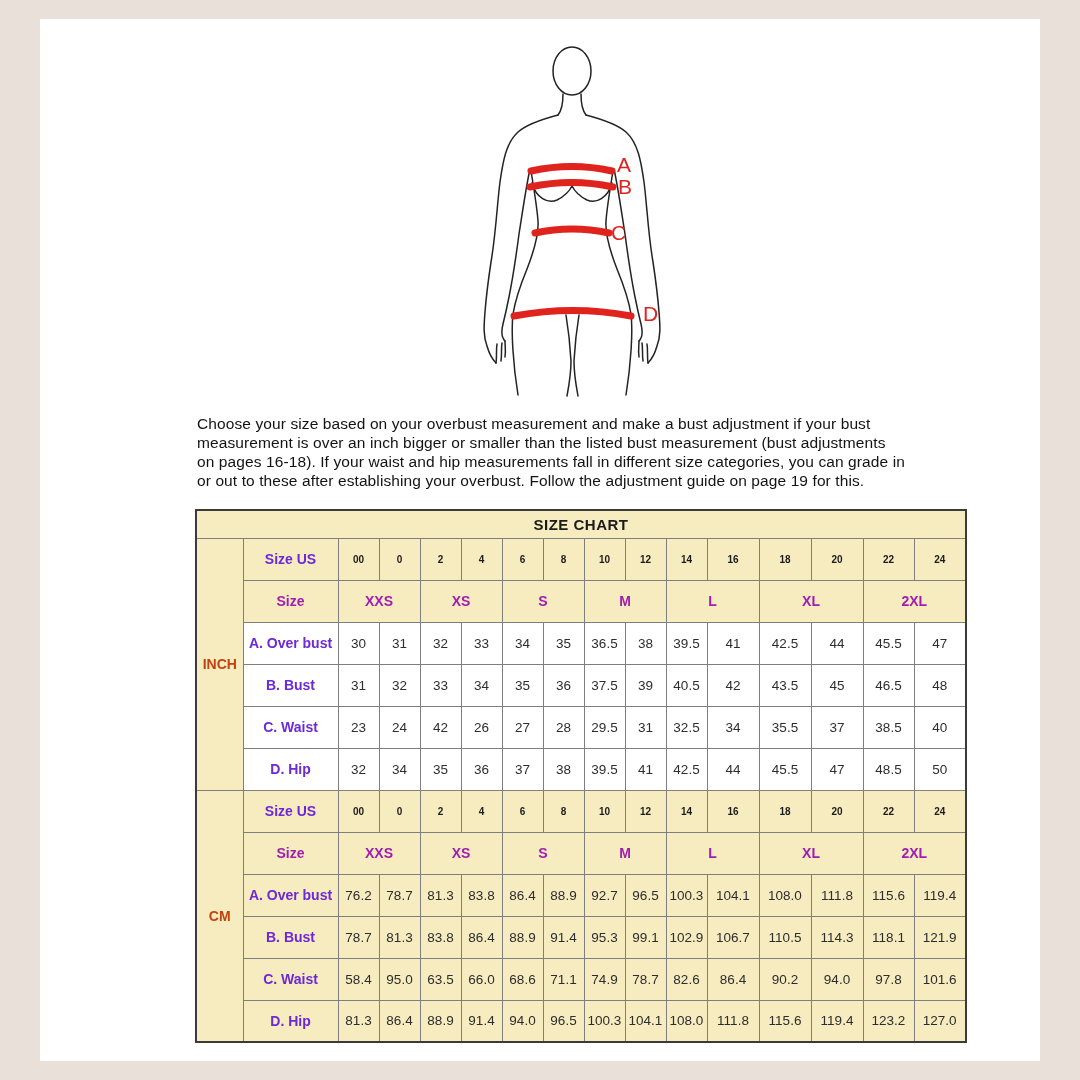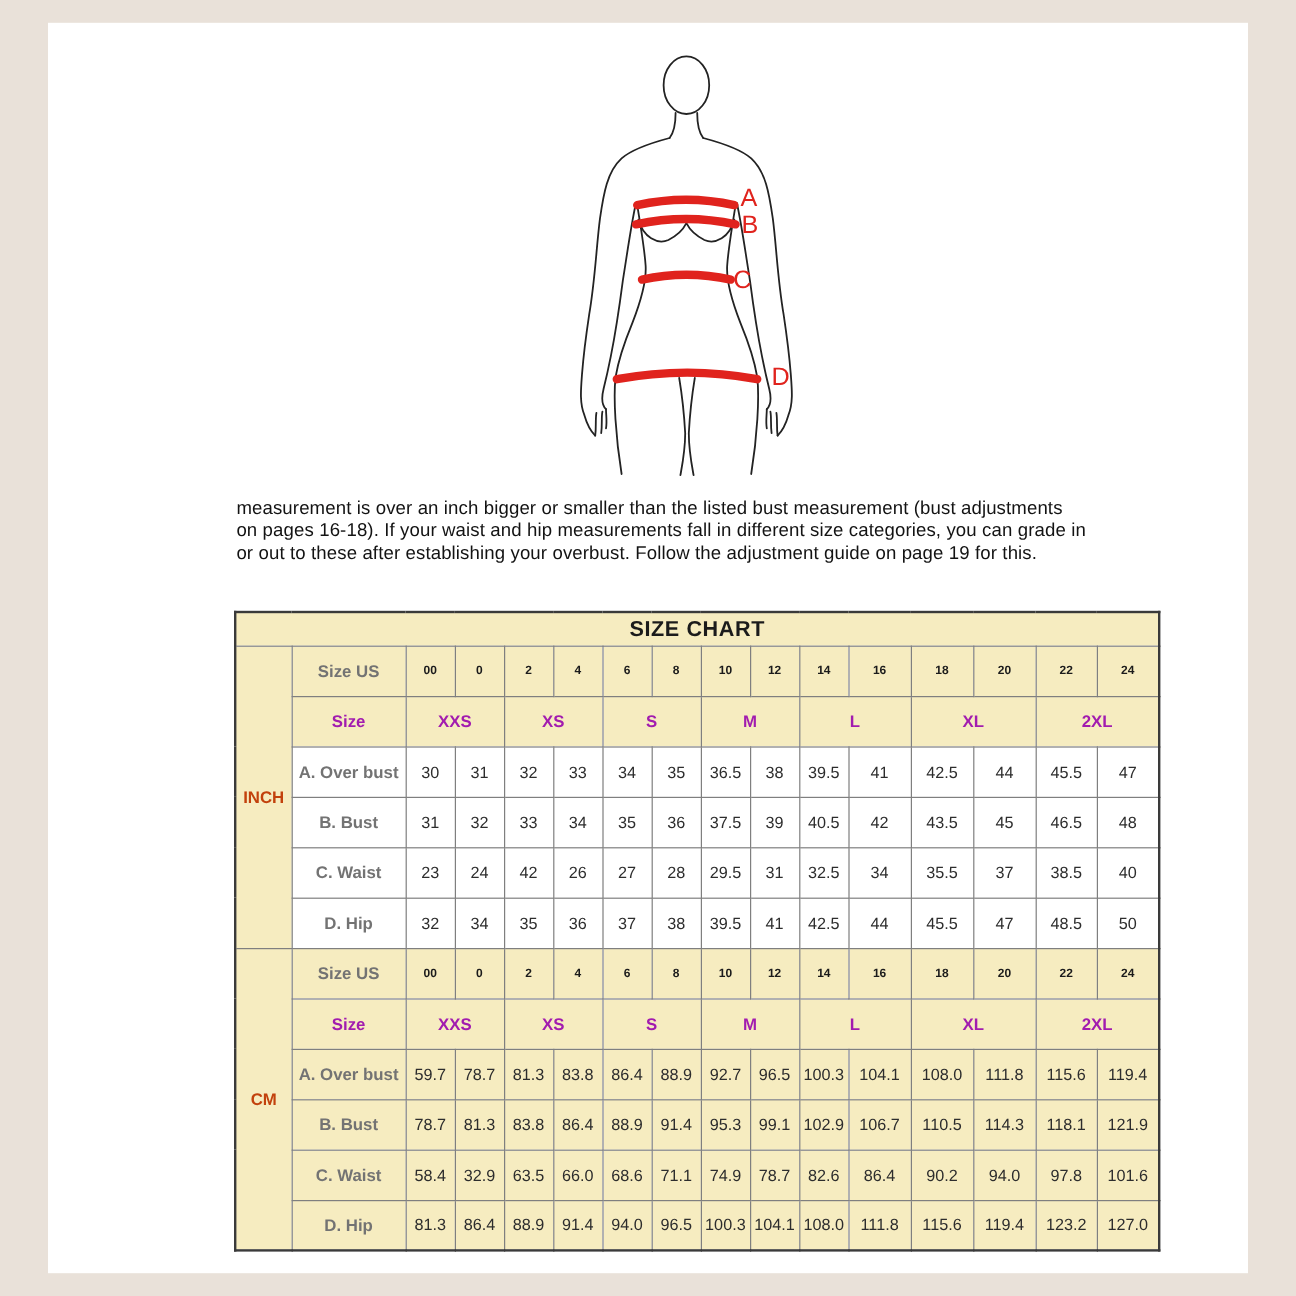--- a/index.html
+++ b/index.html
@@ -21,24 +21,24 @@
   }
   table.sc {
     position:absolute; left:155px; top:490px; width:770px;
     border-collapse:collapse; table-layout:fixed;
     border:2px solid #3a3a3a;
   }
   .sc th, .sc td {
     border:1.5px solid #7f7f7f; text-align:center; vertical-align:middle;
     padding:0; overflow:hidden; white-space:nowrap;
   }
-  .sc .title { height:28px; font-weight:bold; font-size:18px; letter-spacing:0.5px; color:#1b1b1b; }
+  .sc .title { height:28px; font-weight:bold; font-size:15px; letter-spacing:0.5px; color:#1b1b1b; }
   .sc tr.r { height:42px; }
   .yl  { background:#f6ecc0; }
-  .lab { text-align:left; padding-left:7px; font-weight:bold; font-size:14px; color:#737373; }
+  .lab { text-align:left; padding-left:7px; font-weight:bold; font-size:14px; color:#6d28d9; }
   .unit{ font-weight:bold; font-size:14px; color:#c2410c; }
   .us  { font-weight:bold; font-size:10px; color:#1b1b1b; }
   .sz  { font-weight:bold; font-size:14px; color:#a21caf; }
   .val { font-size:13.5px; color:#2d2d2d; }
 </style>
 </head>
 <body>
 
 <div class="canvas">
   <div class="panel">
@@ -72,20 +72,21 @@
       </g>
       <g fill="#e0231d" font-size="21" font-family="Liberation Sans, sans-serif">
         <text x="577" y="153">A</text>
         <text x="578" y="175">B</text>
         <text x="571" y="221">C</text>
         <text x="603" y="302">D</text>
       </g>
     </svg>
 
     <div class="intro">
+      <div>Choose your size based on your overbust measurement and make a bust adjustment if your bust</div>
       <div>measurement is over an inch bigger or smaller than the listed bust measurement (bust adjustments</div>
       <div>on pages 16-18). If your waist and hip measurements fall in different size categories, you can grade in</div>
       <div>or out to these after establishing your overbust. Follow the adjustment guide on page 19 for this.</div>
     </div>
 
     <table class="sc">
       <colgroup>
         <col style="width:47px">
           <col style="width:95px">
         <col style="width:41px">
@@ -229,21 +230,21 @@
       <td colspan="2" class="sz yl">XXS</td>
             <td colspan="2" class="sz yl">XS</td>
             <td colspan="2" class="sz yl">S</td>
             <td colspan="2" class="sz yl">M</td>
             <td colspan="2" class="sz yl">L</td>
             <td colspan="2" class="sz yl">XL</td>
             <td colspan="2" class="sz yl">2XL</td>
           </tr>
       <tr class="r">
         <td class="lab yl">A. Over bust</td>
-      <td class="val yl">59.7</td>
+      <td class="val yl">76.2</td>
             <td class="val yl">78.7</td>
             <td class="val yl">81.3</td>
             <td class="val yl">83.8</td>
             <td class="val yl">86.4</td>
             <td class="val yl">88.9</td>
             <td class="val yl">92.7</td>
             <td class="val yl">96.5</td>
             <td class="val yl">100.3</td>
             <td class="val yl">104.1</td>
             <td class="val yl">108.0</td>
@@ -264,21 +265,21 @@
             <td class="val yl">102.9</td>
             <td class="val yl">106.7</td>
             <td class="val yl">110.5</td>
             <td class="val yl">114.3</td>
             <td class="val yl">118.1</td>
             <td class="val yl">121.9</td>
           </tr>
       <tr class="r">
         <td class="lab yl">C. Waist</td>
       <td class="val yl">58.4</td>
-            <td class="val yl">32.9</td>
+            <td class="val yl">95.0</td>
             <td class="val yl">63.5</td>
             <td class="val yl">66.0</td>
             <td class="val yl">68.6</td>
             <td class="val yl">71.1</td>
             <td class="val yl">74.9</td>
             <td class="val yl">78.7</td>
             <td class="val yl">82.6</td>
             <td class="val yl">86.4</td>
             <td class="val yl">90.2</td>
             <td class="val yl">94.0</td>

